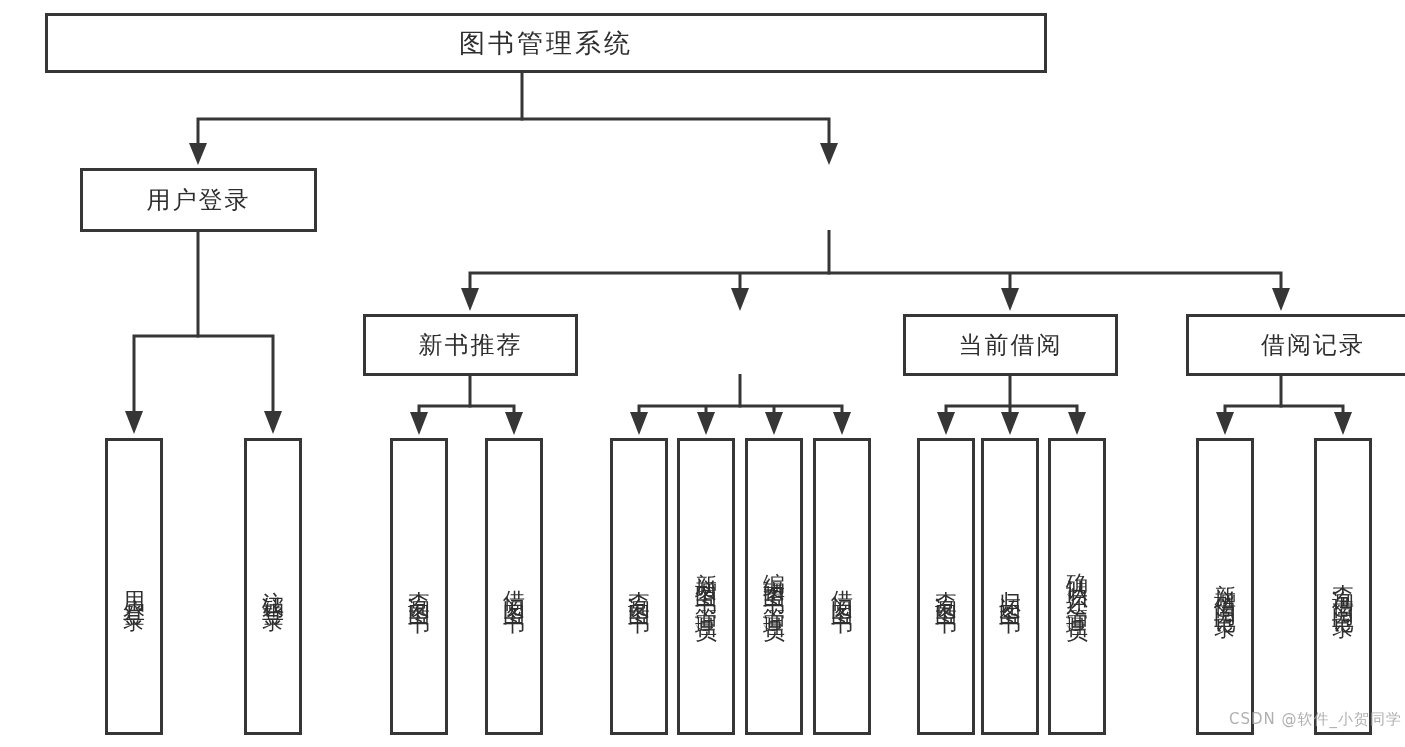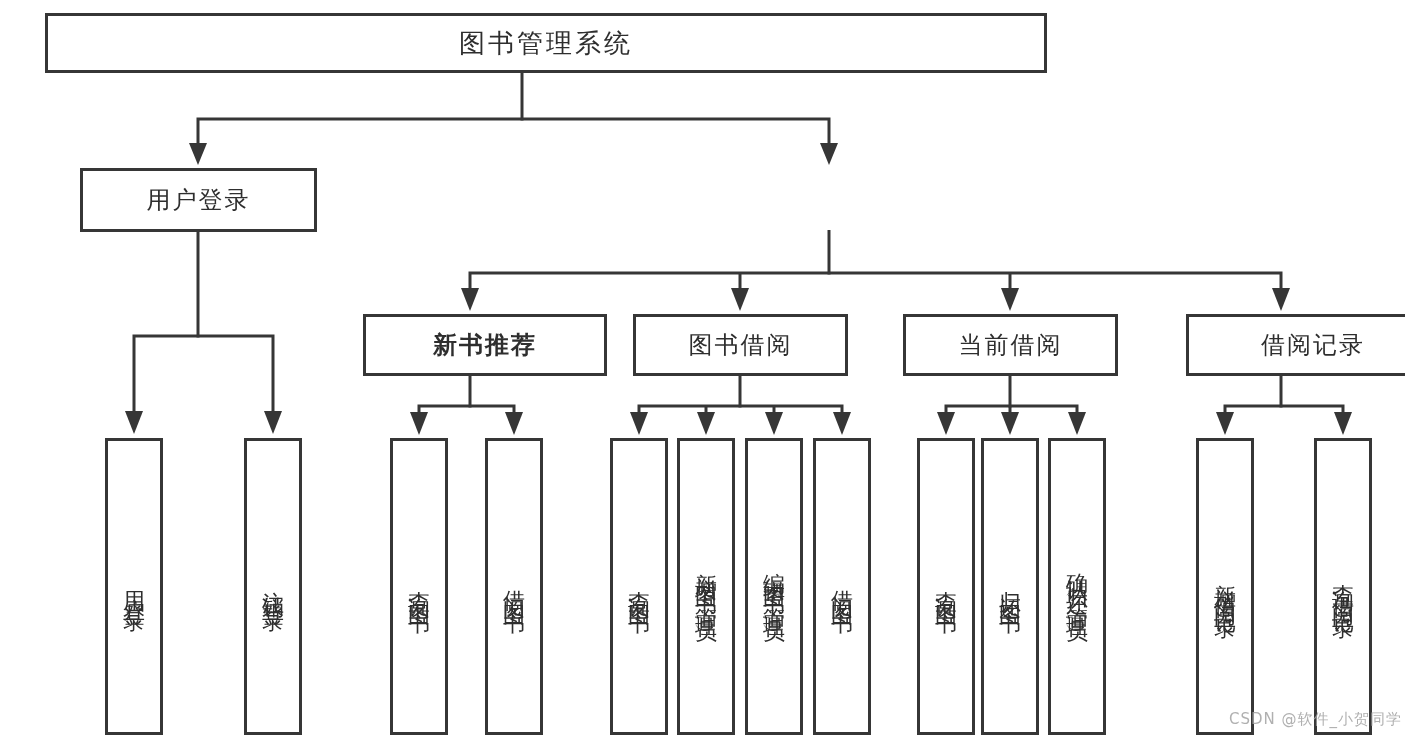--- a/index.html
+++ b/index.html
@@ -112,25 +112,22 @@
   </svg>
 
   <div class="node h-node root-node" style="left:21px; top:13px; width:1002px; height:60px;margin-left:24px;">
     <span>图书管理系统</span>
   </div>
 
   <div class="node h-node" style="left:80px; top:168px; width:237px; height:64px;">
     <span>用户登录</span>
   </div>
 
-  <div class="node h-node" style="left:363px; top:314px; width:244px; height:62px;font-weight:bold;">
+  <div class="node h-node" style="left:363px; top:314px; width:215px; height:62px;">
     <span>新书推荐</span>
-  </div>
-  <div class="node h-node" style="left:633px; top:314px; width:215px; height:62px;">
-    <span>图书借阅</span>
   </div>
   <div class="node h-node" style="left:903px; top:314px; width:215px; height:62px;">
     <span>当前借阅</span>
   </div>
   <div class="node h-node" style="left:1173px; top:314px; width:254px; height:62px;margin-left:13px;">
     <span>借阅记录</span>
   </div>
 
   <div class="node v-node" style="left:105px; top:438px; width:58px; height:297px;">
     <span>用户登录</span>

